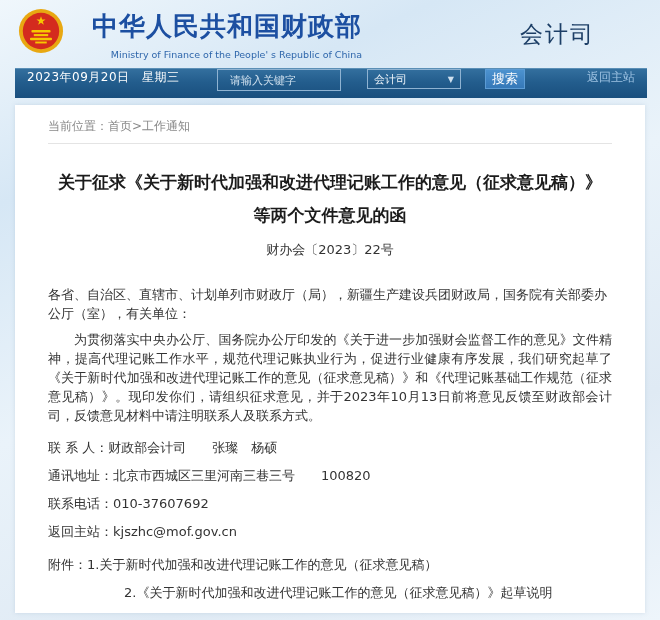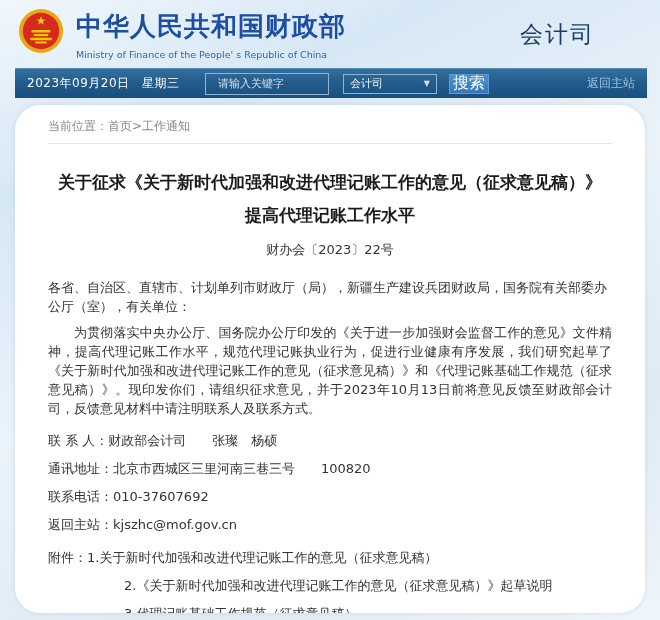--- a/index.html
+++ b/index.html
@@ -5,69 +5,68 @@
   * { margin:0; padding:0; box-sizing:border-box; }
   html,body { width:660px; height:620px; overflow:hidden; }
   body {
     font-family:"DejaVu Sans","Liberation Sans",sans-serif;
     background:linear-gradient(155deg,#f0f7fc 0%,#d6e7f5 22%,#eaf3fa 48%,#dfeaf4 75%,#eef5fb 100%);
     position:relative;
   }
   
   .header { position:relative; height:68px; }
   .emblem { position:absolute; left:18px; top:8px; width:46px; height:46px; }
-  .title-block { position:absolute; left:76px; top:11px; }
+  .title-block { position:absolute; left:92px; top:11px;text-align:right; }
   .ministry-cn {
     font-size:26px; font-weight:bold; color:#1c4fa1; letter-spacing:1px;
     line-height:30px; white-space:nowrap;
   }
   .ministry-en { font-size:9.5px; color:#2e66ab; margin-top:8px; white-space:nowrap; }
   .dept { position:absolute; left:520px; top:19px; font-size:23px; color:#1c3e66; letter-spacing:2px; }
   
   .navbar {
     margin-left:15px; width:632px; height:30px;
     background:linear-gradient(#336f9e 0%,#235d8d 45%,#194f7e 100%);
     border-top:1px solid #5b8fb6;
-    display:flex; align-items:center; padding:0 12px;
-    color:#fff; font-size:12px;
+    display:flex; padding:0 12px;
+    color:#fff; font-size:12px;gap:12px;
   }
   .nav-date { width:152px; white-space:nowrap; letter-spacing:0.5px; }
   .nav-input {
     width:124px; height:22px; margin-left:26px;
     background:transparent; border:1px solid #8fb3d2; color:#e8f1f8;
     font-size:11px; padding:0 12px; font-family:inherit; outline:none;
   }
   .nav-input::placeholder { color:#cfe0ee; }
   .nav-select {
     width:94px; height:20px; margin-left:14px; border:1px solid #8fb3d2;
     display:flex; align-items:center; justify-content:space-between;
     padding:0 6px; font-size:11px; color:#f0f6fb; cursor:pointer;
   }
   .caret { font-size:8px; color:#cfe0ee; }
   .nav-btn {
     width:40px; height:20px; margin-left:12px;
     background:linear-gradient(#4c92cf,#3578b8); border:1px solid #5b9bd4;
-    color:#fff; font-size:16px; display:flex; align-items:center; justify-content:center;
+    color:#fff; font-size:13px; display:flex; align-items:center; justify-content:center;
     cursor:pointer;
   }
   .nav-back { margin-left:auto; color:#9dc2e2; font-size:12px; text-decoration:none; cursor:pointer; }
   
   .card {
     margin-left:15px; margin-top:7px; width:630px; height:508px;
     background:#fff; padding:0 33px; overflow:hidden;
     box-shadow:0 0 4px rgba(120,150,180,0.25);
-    border-radius:25px;
   }
   .breadcrumb { padding-top:13px; font-size:12px; color:#888; }
   .breadcrumb span { color:#888; }
   .crumb-link { cursor:pointer; }
   .breadcrumb-divider { margin-top:8px; border-bottom:1px solid #e4e4e4; }
   .doc-title { margin-top:22px; text-align:center; font-size:17px; font-weight:bold; color:#1b1b1b; line-height:33px; }
   .doc-number { margin-top:9px; text-align:center; font-size:13px; color:#333; }
-  .salutation { margin-top:19px; font-size:13px; color:#333; line-height:19px; }
+  .salutation { margin-top:26px; font-size:13px; color:#333; line-height:19px; }
   .body-para { margin-top:7px; font-size:13px; color:#333; line-height:19px; text-indent:2em; text-align:justify; }
   .contact-row { margin-top:9px; font-size:13px; color:#333; line-height:19px; }
   .contact-row.first { margin-top:13px; }
   .attachments { margin-top:14px; font-size:13px; color:#333; line-height:19px; }
   .att-first { display:flex; }
   .att-item { cursor:pointer; }
   .att-sub { margin-left:76px; margin-top:9px; }
 </style>
 </head>
 <body>
@@ -102,21 +101,21 @@
 
 <div class="card">
 
   <div class="breadcrumb">
     <span>当前位置：</span><span class="crumb-link">首页</span><span>&gt;</span><span class="crumb-link">工作通知</span>
   </div>
   <div class="breadcrumb-divider"></div>
 
   <div class="doc-title">
     <div>关于征求《关于新时代加强和改进代理记账工作的意见（征求意见稿）》</div>
-    <div>提高代理记账工作水平</div>
+    <div>等两个文件意见的函</div>
   </div>
 
   <div class="doc-number">财办会〔2023〕22号</div>
 
   <div class="salutation">各省、自治区、直辖市、计划单列市财政厅（局），新疆生产建设兵团财政局，国务院有关部委办公厅（室），有关单位：</div>
 
   <div class="body-para">为贯彻落实中央办公厅、国务院办公厅印发的《关于进一步加强财会监督工作的意见》文件精神，提高代理记账工作水平，规范代理记账执业行为，促进行业健康有序发展，我们研究起草了《关于新时代加强和改进代理记账工作的意见（征求意见稿）》和《代理记账基础工作规范（征求意见稿）》。现印发你们，请组织征求意见，并于2023年10月13日前将意见反馈至财政部会计司，反馈意见材料中请注明联系人及联系方式。</div>
 
   <div class="contact-row first">
     <span>联 系 人：</span><span>财政部会计司　　张璨　杨硕</span>

